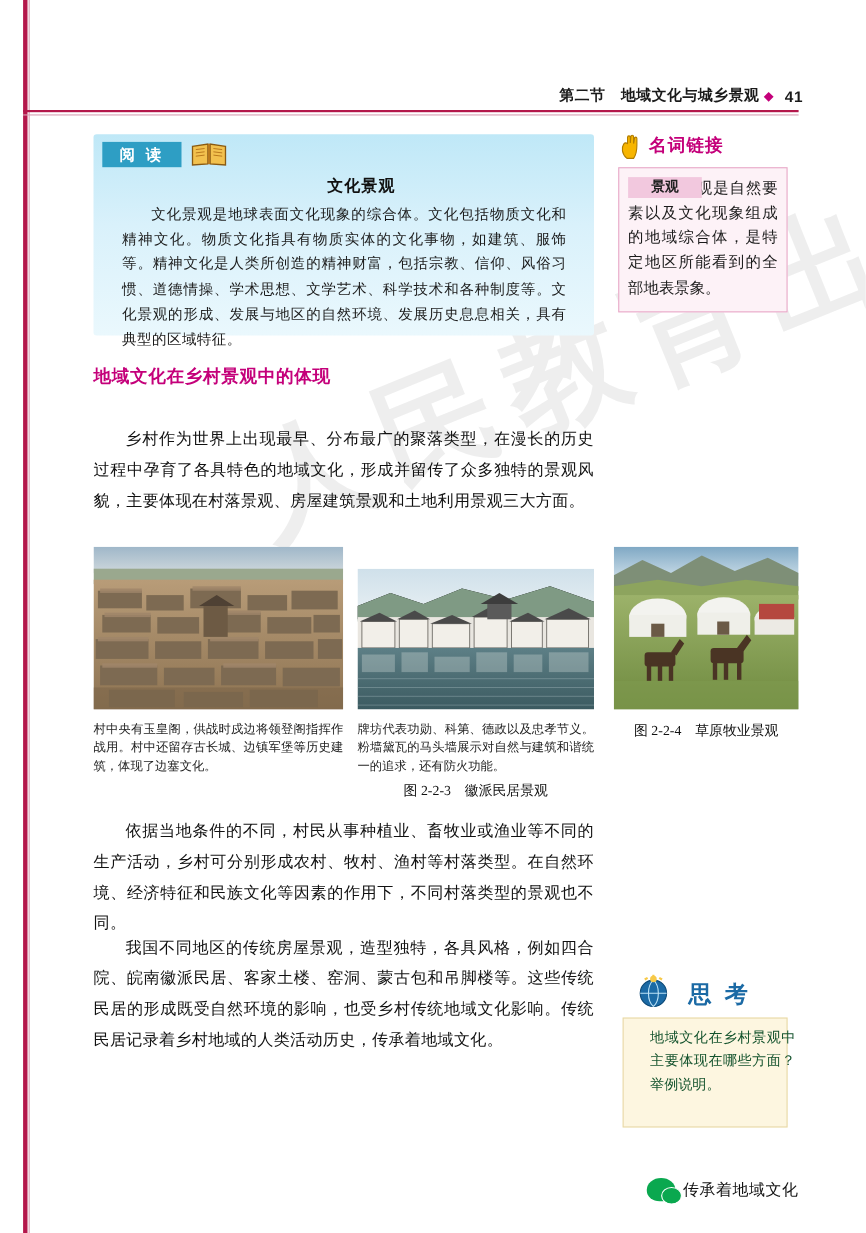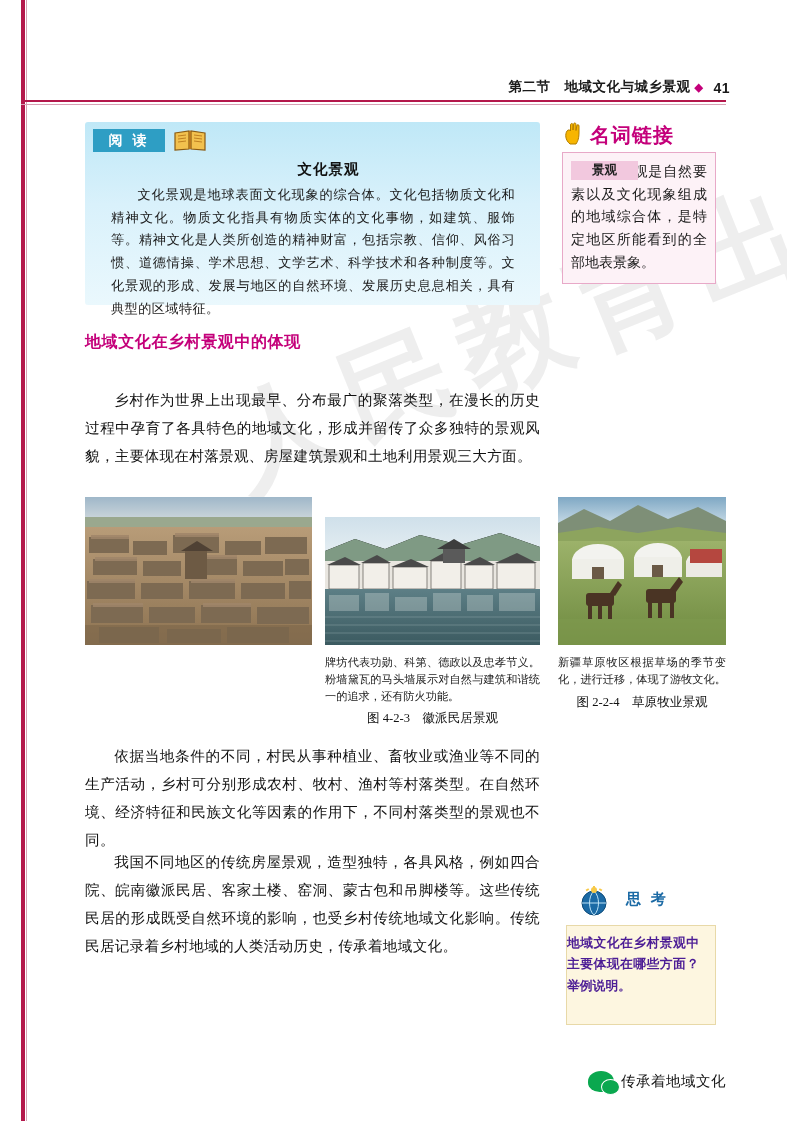--- a/index.html
+++ b/index.html
@@ -155,21 +155,21 @@
   .term-head .hand {
     position: absolute;
     left: 0;
     top: 0;
     font-size: 20px;
   }
   .term-head .txt {
     position: absolute;
     left: 28px;
     top: 2px;
-    font-size: 20px;
+    font-size: 16px;
     font-weight: bold;
     color: #c4007a;
     letter-spacing: 1px;
     font-family: "Liberation Sans", sans-serif;
   }
   .term-kw {
     position: absolute;
     left: 8px;
     top: 8px;
     background: #f2c8de;
@@ -252,45 +252,44 @@
     position: absolute;
     left: 0;
     top: 0;
     width: 32px;
     height: 32px;
   }
   .think-head .txt {
     position: absolute;
     left: 48px;
     top: 4px;
-    font-size: 15px;
+    font-size: 21px;
     font-weight: bold;
     color: #1b6aa5;
     letter-spacing: 3px;
-    font-family: Liberation Serif, serif;
+    font-family: Liberation Sans, sans-serif;
   }
   .think-box {
     position: absolute;
     left: 566px;
     top: 925px;
     width: 148px;
     height: 98px;
     background: #fdf6e0;
     border: 1px solid #e8d9a8;
   }
   .think-body {
     position: absolute;
-    left: 0;
+    left: 24px;
     top: 7px;
     width: 132px;
     font-size: 12.8px;
     line-height: 1.68;
-    color: #4c1d95;
+    color: #14532d;
     text-align: justify;
-    font-weight: bold;
   }
 
   
   .footer {
     position: absolute;
     left: 556px;
     top: 1064px;
     width: 170px;
     height: 34px;
     display: flex;
@@ -436,20 +435,21 @@
           <rect x="104" y="58" width="48" height="4"></rect>
         <rect x="4" y="82" width="46" height="4"></rect>
           <rect x="106" y="82" width="44" height="4"></rect>
         <rect x="8" y="106" width="50" height="4"></rect>
           <rect x="118" y="106" width="48" height="4"></rect>
       </g>
       <rect x="100" y="52" width="22" height="30" fill="#6d5a44"></rect>
       <path d="M96 54 L112 44 L128 54 Z" fill="#4f4134"></path>
       <rect x="0" y="128" width="227" height="20" fill="#7a6549" opacity="0.55"></rect>
     </svg>
+    <div class="fig-cap">村中央有玉皇阁，供战时戍边将领登阁指挥作战用。村中还留存古长城、边镇军堡等历史建筑，体现了边塞文化。</div>
   </div>
 
   <div class="fig" id="fig2">
     <svg class="photo" viewBox="0 0 215 128" preserveAspectRatio="none">
       <defs>
         <linearGradient id="sky2" x1="0" y1="0" x2="0" y2="1">
           <stop offset="0%" stop-color="#cfe0ea"></stop>
             <stop offset="100%" stop-color="#eaf1f4"></stop>
         </linearGradient>
         <linearGradient id="water2" x1="0" y1="0" x2="0" y2="1">
@@ -489,21 +489,21 @@
           <rect x="174" y="76" width="36" height="18"></rect>
       </g>
       <g stroke="#a9bec0" stroke-width="0.7" opacity="0.5">
         <line x1="0" y1="100" x2="215" y2="100"></line>
           <line x1="0" y1="108" x2="215" y2="108"></line>
         <line x1="0" y1="116" x2="215" y2="116"></line>
           <line x1="0" y1="124" x2="215" y2="124"></line>
       </g>
     </svg>
     <div class="fig-cap">牌坊代表功勋、科第、德政以及忠孝节义。粉墙黛瓦的马头墙展示对自然与建筑和谐统一的追求，还有防火功能。</div>
-    <div class="fig-num">图 4-2-3　徽派民居景观</div>
+    <div class="fig-num">图 2-2-3　徽派民居景观</div>
   </div>
 
   <div class="fig" id="fig3">
     <svg class="photo" viewBox="0 0 168 148" preserveAspectRatio="none">
       <defs>
         <linearGradient id="sky3" x1="0" y1="0" x2="0" y2="1">
           <stop offset="0%" stop-color="#7fa8c4"></stop>
             <stop offset="100%" stop-color="#cfe0ea"></stop>
         </linearGradient>
         <linearGradient id="grass3" x1="0" y1="0" x2="0" y2="1">
@@ -537,21 +537,20 @@
         <rect x="88" y="92" width="30" height="14" rx="3"></rect>
         <rect x="90" y="104" width="4" height="17"></rect>
           <rect x="100" y="104" width="4" height="17"></rect>
         <rect x="112" y="104" width="4" height="17"></rect>
         <path d="M112 92 L121 80 L125 85 L118 95 Z"></path>
       </g>
       <g fill="#7f9a4e" opacity="0.6">
         <rect x="0" y="122" width="168" height="26"></rect>
       </g>
     </svg>
-    <div class="fig-cap">新疆草原牧区根据草场的季节变化，进行迁移，体现了游牧文化。</div>
     <div class="fig-num">图 2-2-4　草原牧业景观</div>
   </div>
 
   <div class="think-head">
     <span class="globe">
       <svg width="32" height="32" viewBox="0 0 32 32">
         <circle cx="16" cy="17" r="12" fill="#1b6aa5"></circle>
         <circle cx="16" cy="17" r="12" fill="none" stroke="#0d4a78" stroke-width="1"></circle>
         <path d="M4 17 H28 M16 5 C10 10 10 24 16 29 M16 5 C22 10 22 24 16 29" fill="none" stroke="#bde3f7" stroke-width="1"></path>
         <g fill="#f7c948">

